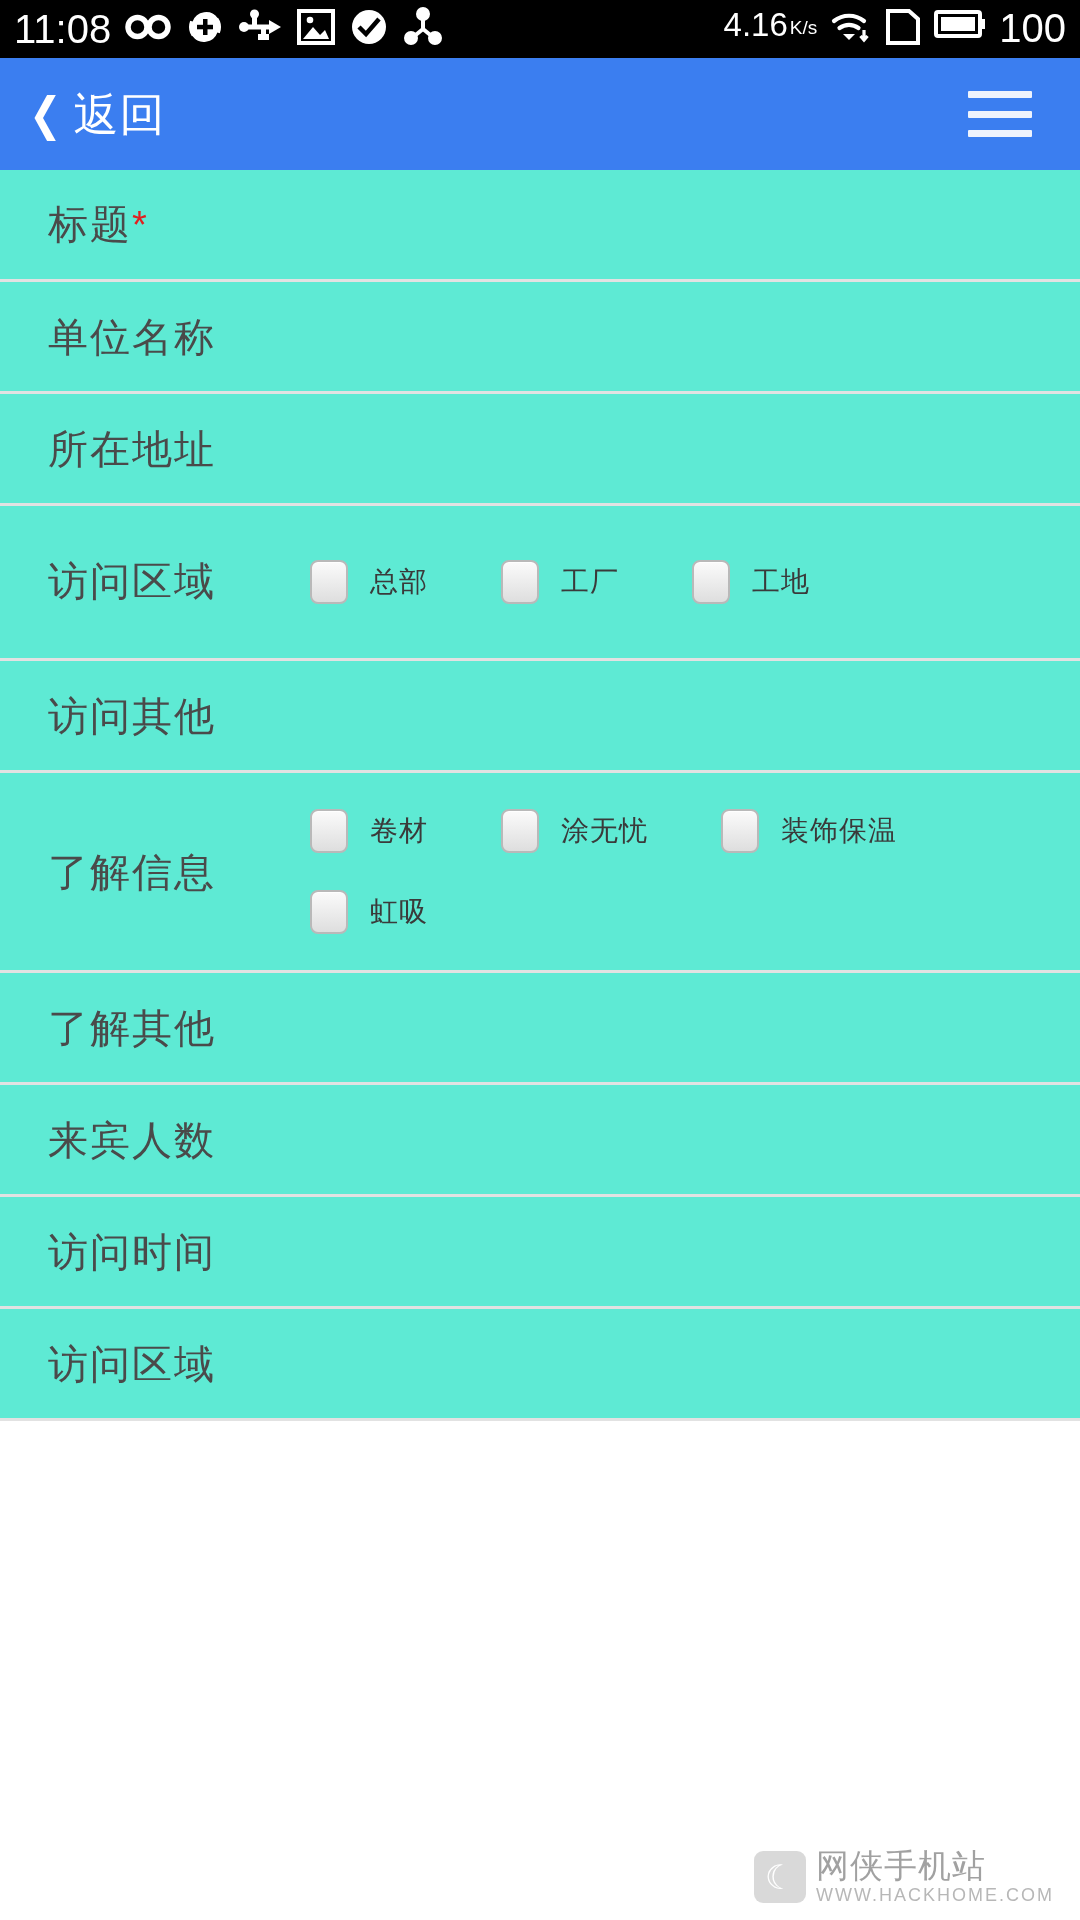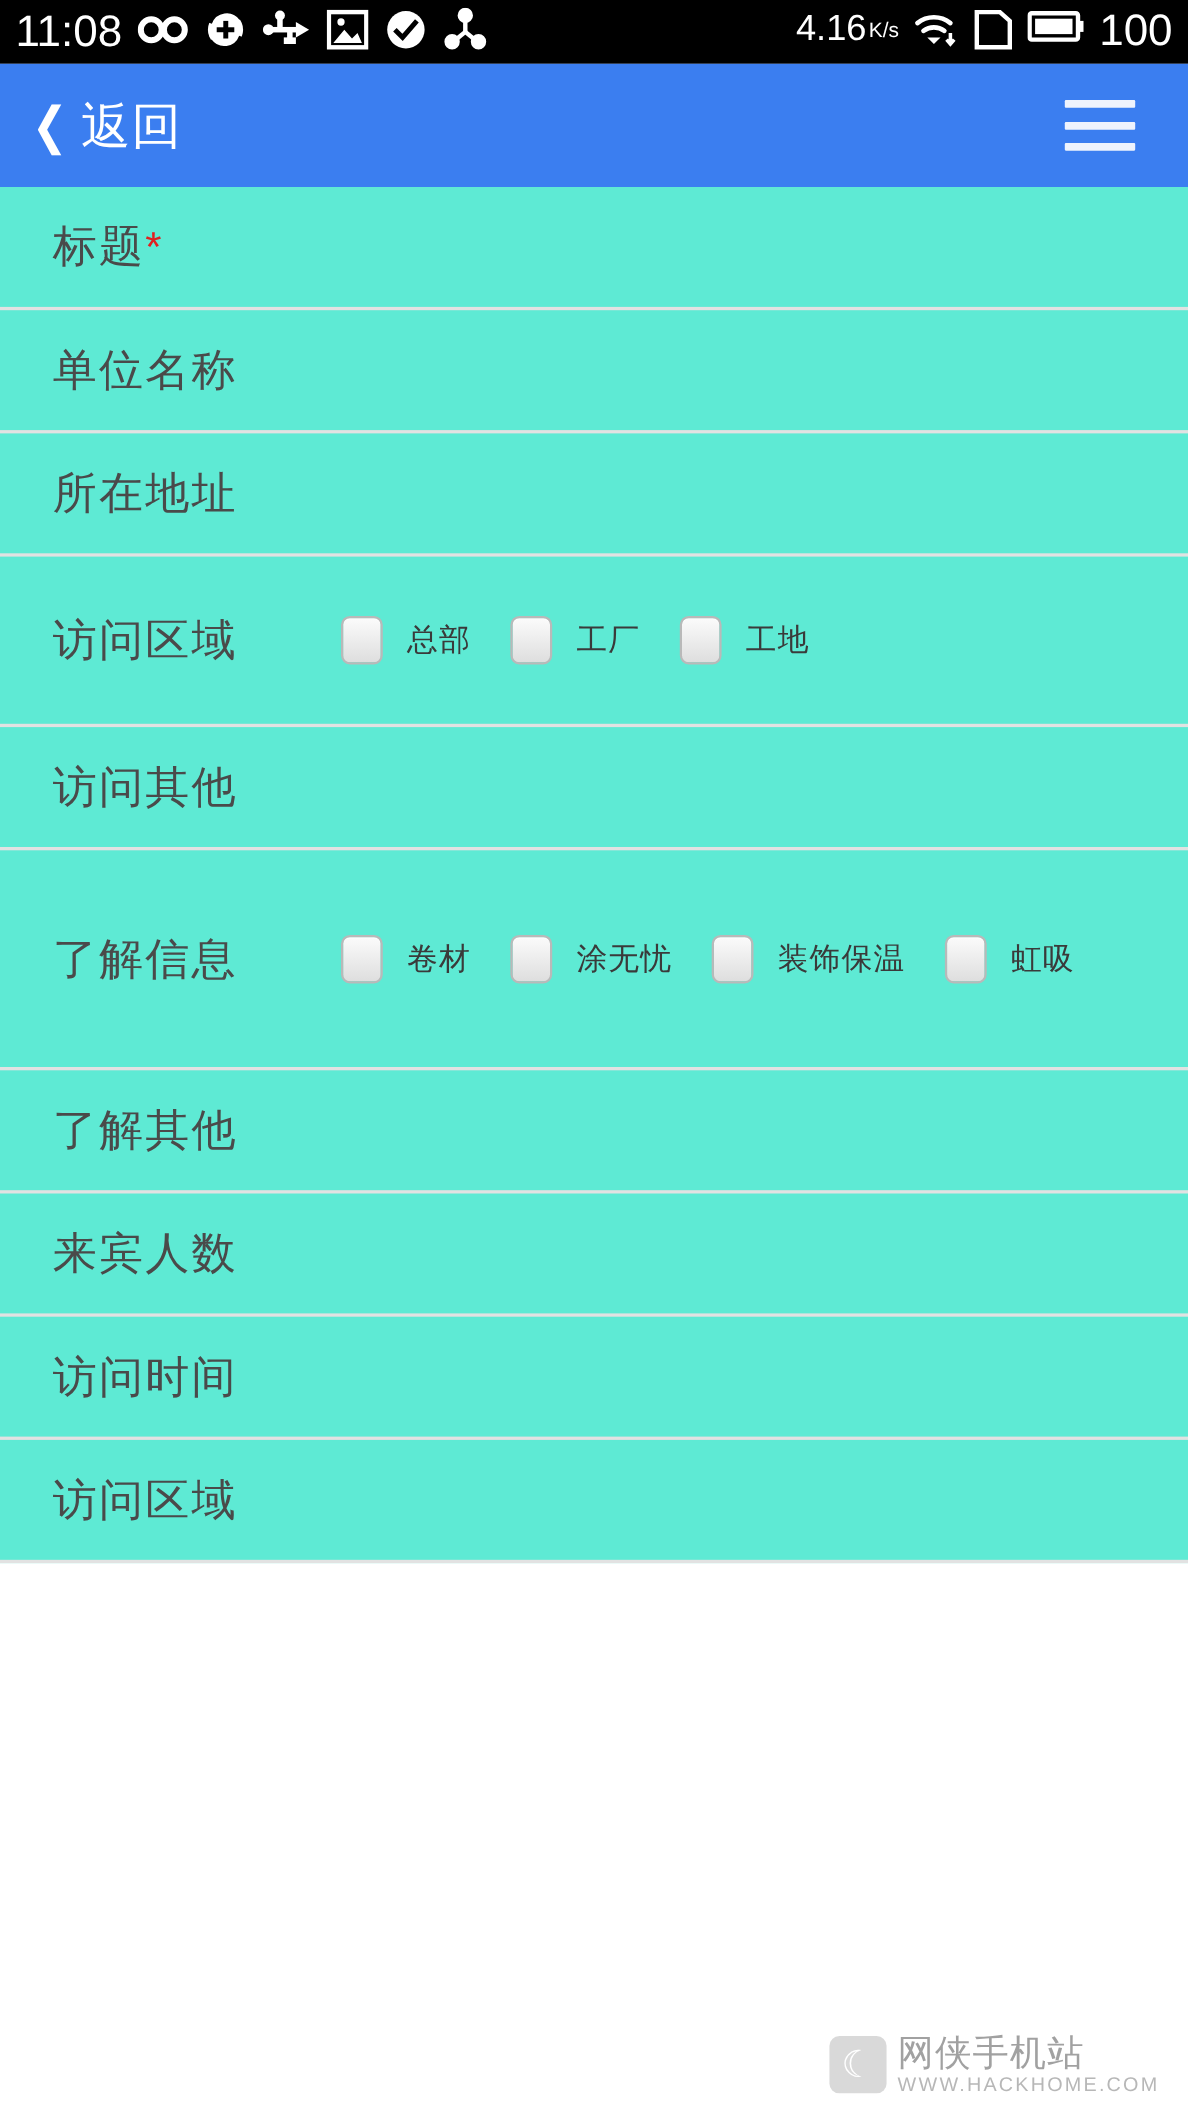--- a/index.html
+++ b/index.html
@@ -50,21 +50,21 @@
   }
   .row .label{
     font-size:40px; color:#4a4a4a; line-height:48px;
     letter-spacing:2px; flex:0 0 auto; width:262px;
   }
   .row.tall{ min-height:155px;font-family:Liberation Serif, serif; }
   .row.tall2{ min-height:200px; }
   .req{ color:#e02020; font-size:38px; }
 
   .opts{ display:flex; flex-wrap:wrap; align-items:center; flex:1 1 auto;
-         padding-right:30px; row-gap:34px; }
+         padding-right:30px; row-gap:34px;gap:37px; }
   .opt{ display:flex; align-items:center; flex:0 0 auto; }
   .cb{
     width:38px; height:44px; border:2px solid #b9b9b9; border-radius:8px;
     background:linear-gradient(#fbfbfb,#dedede);
     box-shadow:inset 0 1px 0 #fff;
   }
   .opt .otext{
     font-size:28px; color:#3a3a3a; margin-left:22px; margin-right:36px;
     letter-spacing:1px; white-space:nowrap;
   }

